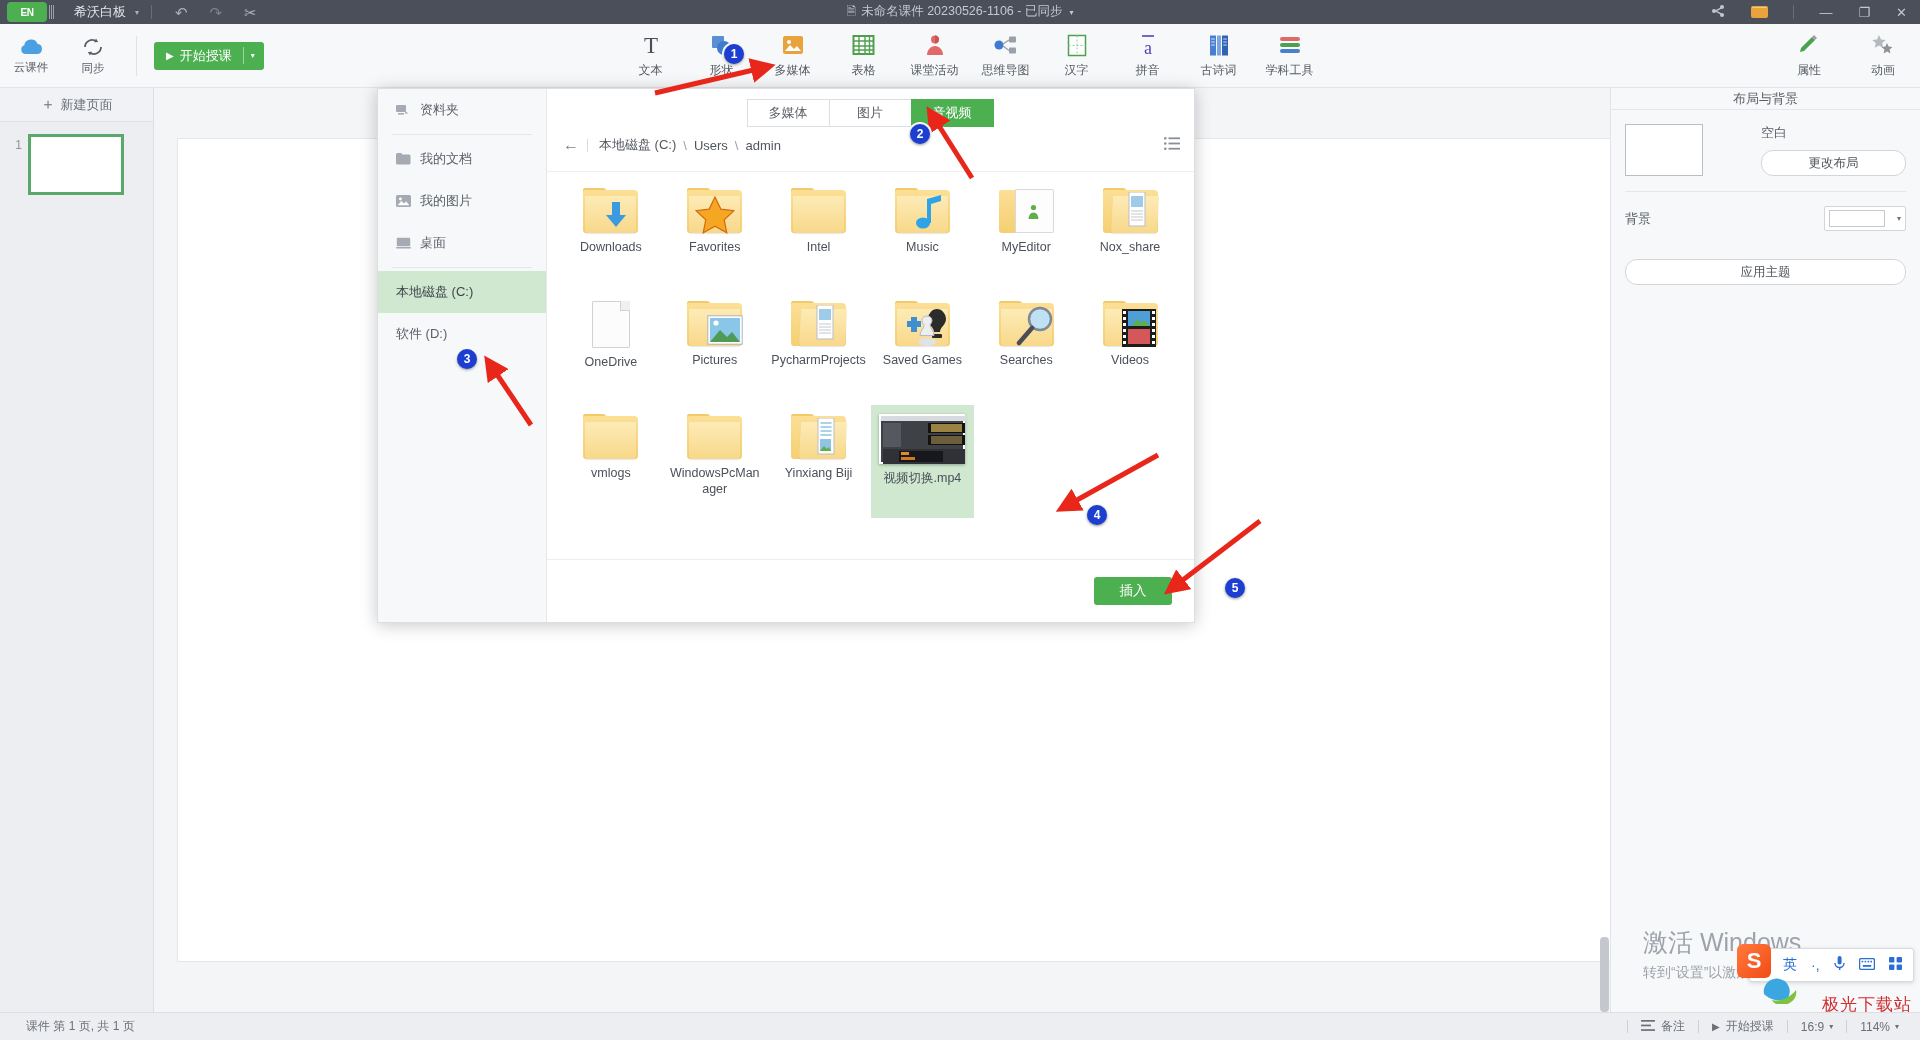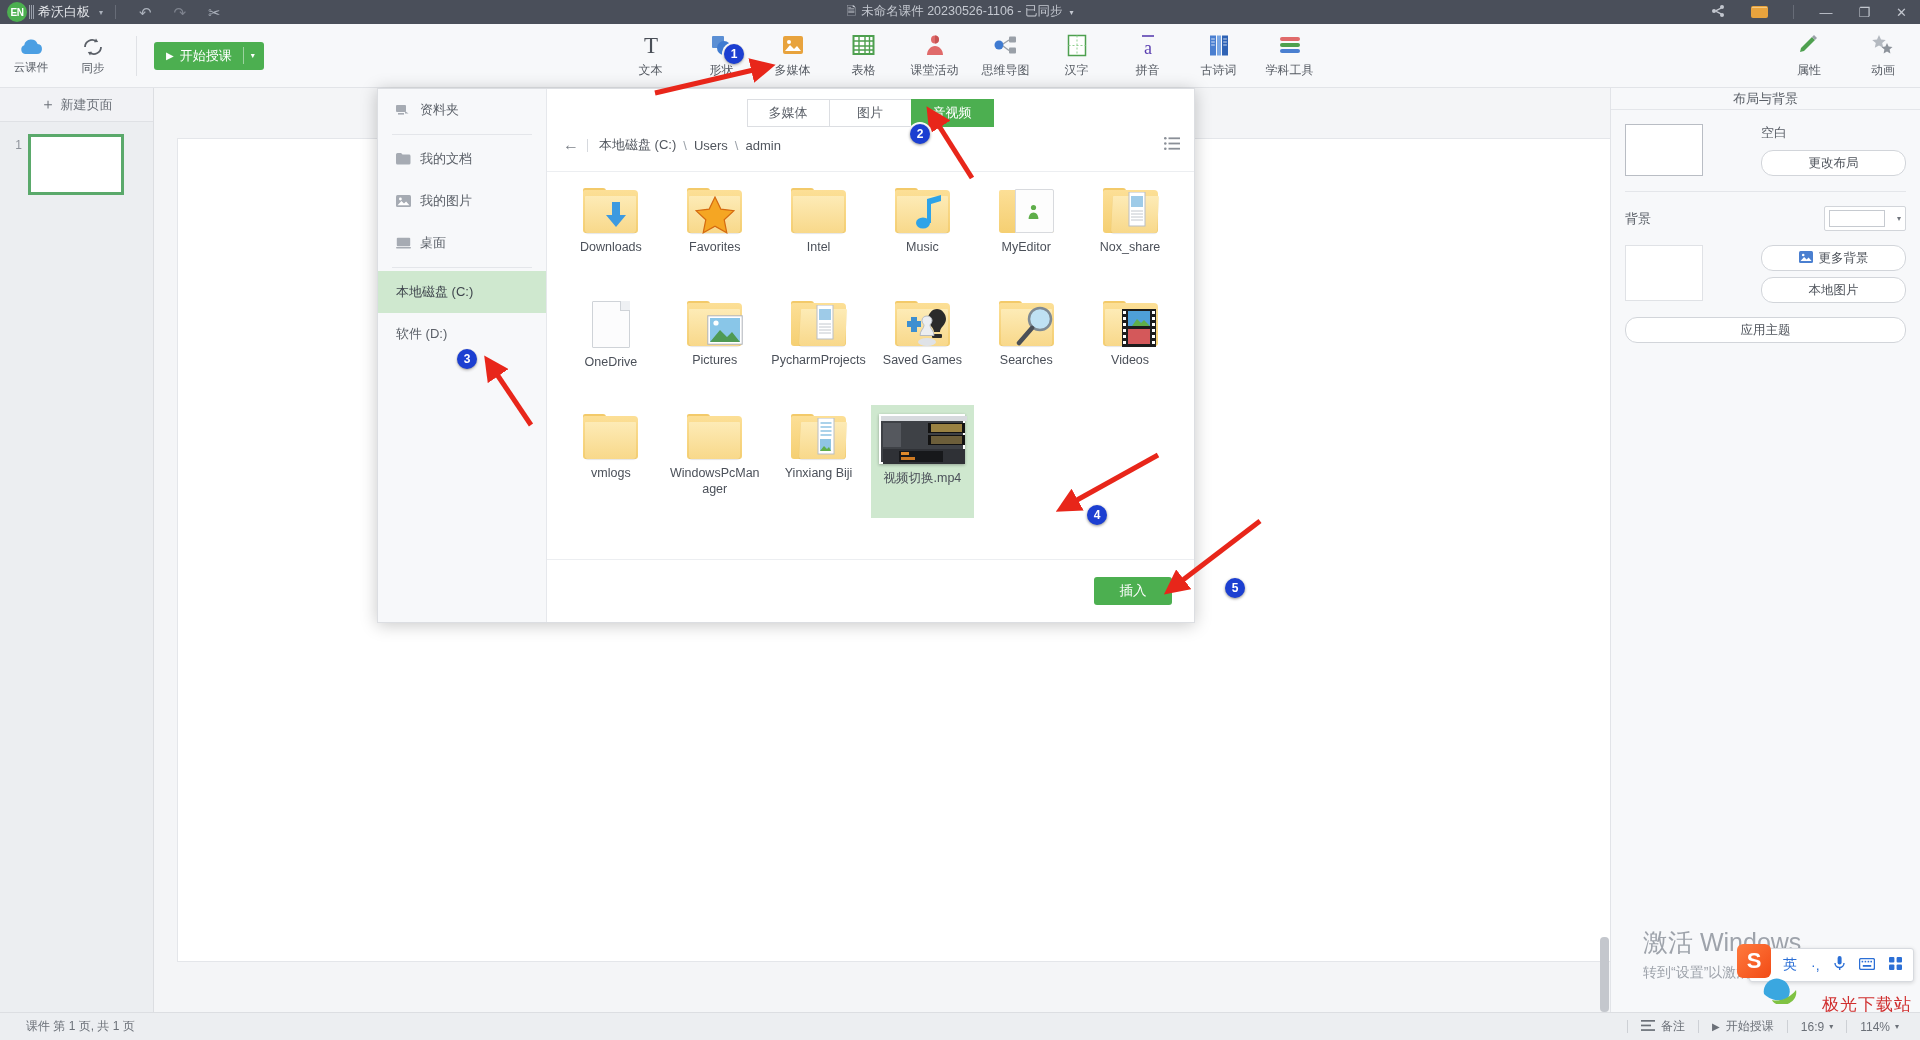--- a/index.html
+++ b/index.html
@@ -11,27 +11,27 @@
   }
   #app { position: relative; width: 1920px; height: 1040px; }
 
   
   .titlebar {
     position: absolute; top: 0; left: 0; width: 1920px; height: 24px;
     background: #4a4f5a; color: #c9ccd4; display: flex; align-items: center;
     font-size: 12px;
   }
   .tb-logo {
-    width: 20px; height: 20px; margin-left: 7px; background: #4caf50;
-    border-radius: 10px; color: #fff; font-size: 10px; font-weight: bold;
+    width: 40px; height: 20px; margin-left: 7px; background: #4caf50;
+    border-radius: 4px; color: #fff; font-size: 10px; font-weight: bold;
     display: flex; align-items: center; justify-content: center; letter-spacing: -0.5px;
   }
   .tb-bars { width: 5px; height: 14px; margin-left: 2px;
     background: repeating-linear-gradient(90deg,#9aa0ab 0 1px,transparent 1px 2px); }
-  .tb-appname { margin-left: 4px; font-size: 13px; color: #e3e5e9; }
+  .tb-appname { margin-left: 20px; font-size: 13px; color: #e3e5e9; }
   .tb-caret { margin-left: 9px; font-size: 8px; color: #aab0ba; }
   .tb-div { width: 1px; height: 14px; background: #676c77; margin: 0 12px; }
   .tb-icn { color: #aab0ba; font-size: 15px; padding: 0 11px; line-height: 1; cursor: default; }
   .tb-icn.dim { color: #7e838e; }
   .tb-title {
     position: absolute; left: 0; right: 0; text-align: center;
     font-size: 12.5px; color: #c4c8d0; pointer-events: none;
   }
   .tb-title .docicon { margin-right: 5px; font-size: 12px; }
   .tb-title .tcaret { margin-left: 7px; font-size: 8px; }
@@ -425,36 +425,20 @@
     </div>
     <div class="rp-hr"></div>
     <div class="rp-bgrow">
       <div class="rp-bglbl">背景</div>
       <div class="rp-swatchbox">
         <div class="rp-swatch"></div>
         <span class="rp-dc">▾</span>
       </div>
     </div>
     <div class="rp-sec">
-      <div class="rp-row">
-        <div class="rp-bgthumb"></div>
-        <div class="rp-col">
-          <div class="rp-btn">
-            <span class="rp-ic">
-              <svg width="14" height="12" viewBox="0 0 14 12">
-                  <rect width="14" height="12" rx="1.5" fill="#4a7fd0"></rect>
-              <circle cx="4.2" cy="4" r="1.3" fill="#fff"></circle>
-                  <path d="M1.5 10l3.6-4 2.5 2.4 2-2 3 3.6z" fill="#fff"></path>
-                </svg>
-            </span>
-            <span>更多背景</span>
-          </div>
-          <div class="rp-btn" style="margin-top:6px">本地图片</div>
-        </div>
-      </div>
       <div class="rp-btn" style="margin-top:14px">应用主题</div>
     </div>
   </div>
 
   <div class="vscroll"></div>
 
   <div class="dialog">
 
     <div class="dlg-side">
       <div class="dlg-si">

